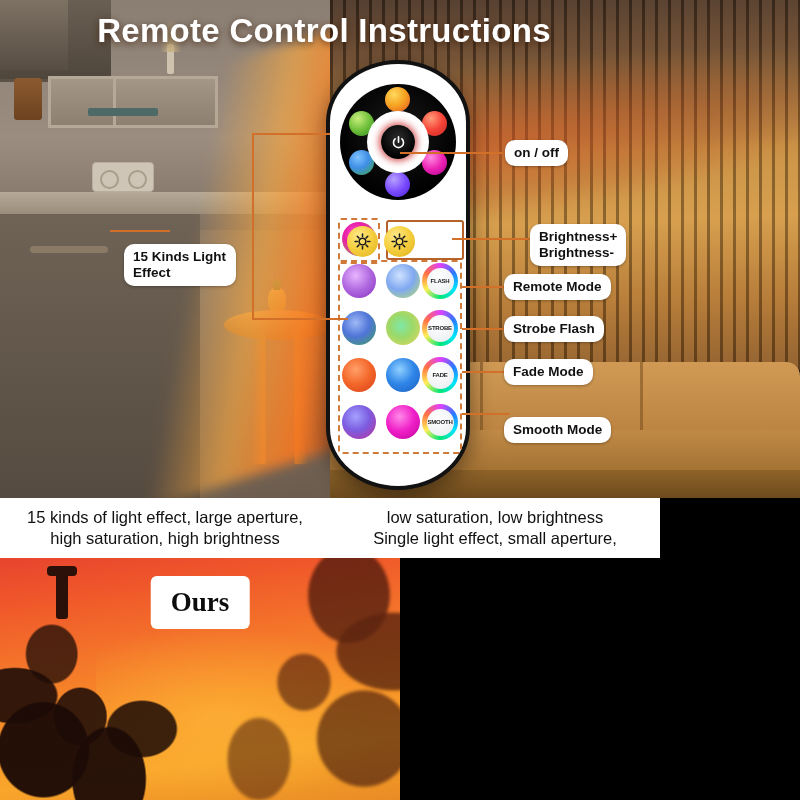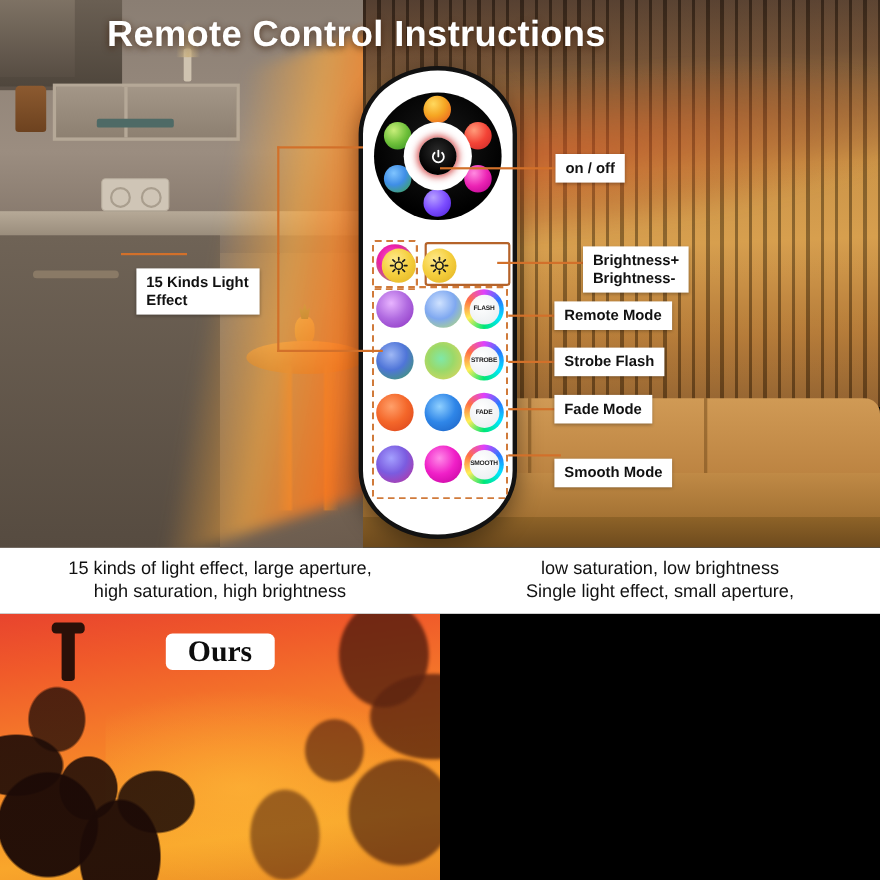--- a/index.html
+++ b/index.html
@@ -229,31 +229,31 @@
     position:absolute; left:8px; top:196px; width:124px; height:194px;
     border:2px dashed #d07a3a; border-radius:3px;
   }
   .rgb-logo {
     position:absolute; left:0; top:390px; width:144px; height:36px;
     display:flex; align-items:center; justify-content:center;
   }
 
   
   .callout {
-    position:absolute; background:#fff; border-radius:0;
+    position:absolute; background:#fff; border-radius:10px;
     padding:5px 9px; font-size:13.5px; font-weight:bold; color:#111;
     line-height:1.18; white-space:pre-line; z-index:40;
     box-shadow:0 1px 3px rgba(0,0,0,.3);
   }
   .lead { position:absolute; background:#d2702a; height:2px; z-index:30; }
   .lead.v { width:2px; height:auto; }
 
   
   .caption-band {
-    position:absolute; left:0; top:498px; width:800px; height:60px;
+    position:absolute; left:0; top:498px; width:660px; height:60px;
     background:#fff; display:flex; z-index:10;
   }
   .caption {
     flex:1; display:flex; flex-direction:column; align-items:center;
     justify-content:center; font-size:16.5px; color:#111; line-height:1.3;
     text-align:center;
   }
   .photo { position:absolute; top:558px; width:400px; height:242px; overflow:hidden; }
   .photo.left { left:0; }
   .photo.right { left:400px; }
@@ -314,21 +314,21 @@
     position:absolute; left:-30px; top:-20px; width:200px; height:200px;
     background: radial-gradient(ellipse at 30% 35%, rgba(40,22,12,.72) 0%, rgba(40,22,12,0) 68%);
   }
   .palm-dark2 {
     position:absolute; right:-40px; bottom:-30px; width:230px; height:200px;
     background: radial-gradient(ellipse at 60% 60%, rgba(50,26,14,.5) 0%, rgba(50,26,14,0) 70%);
   }
 
   .badge {
     position:absolute; top:18px; left:50%; transform:translateX(-50%);
-    background:#fff; border-radius:6px; padding:1px 20px;
+    background:#fff; border-radius:6px; padding:11px 20px;
     font-family:"Liberation Serif", serif; font-weight:bold; font-size:27px;
     color:#0d0d0d; z-index:5;
     text-shadow: 1.2px 0 0 #fff, -1.2px 0 0 #fff, 0 1.2px 0 #fff, 0 -1.2px 0 #fff;
   }
 
   .title {
     position:absolute; left:0; top:12px; width:648px; text-align:center;
     font-size:33px; font-weight:bold; color:#fff; letter-spacing:.3px;
     z-index:50; text-shadow: 0 2px 7px rgba(60,30,10,.75);
   }

